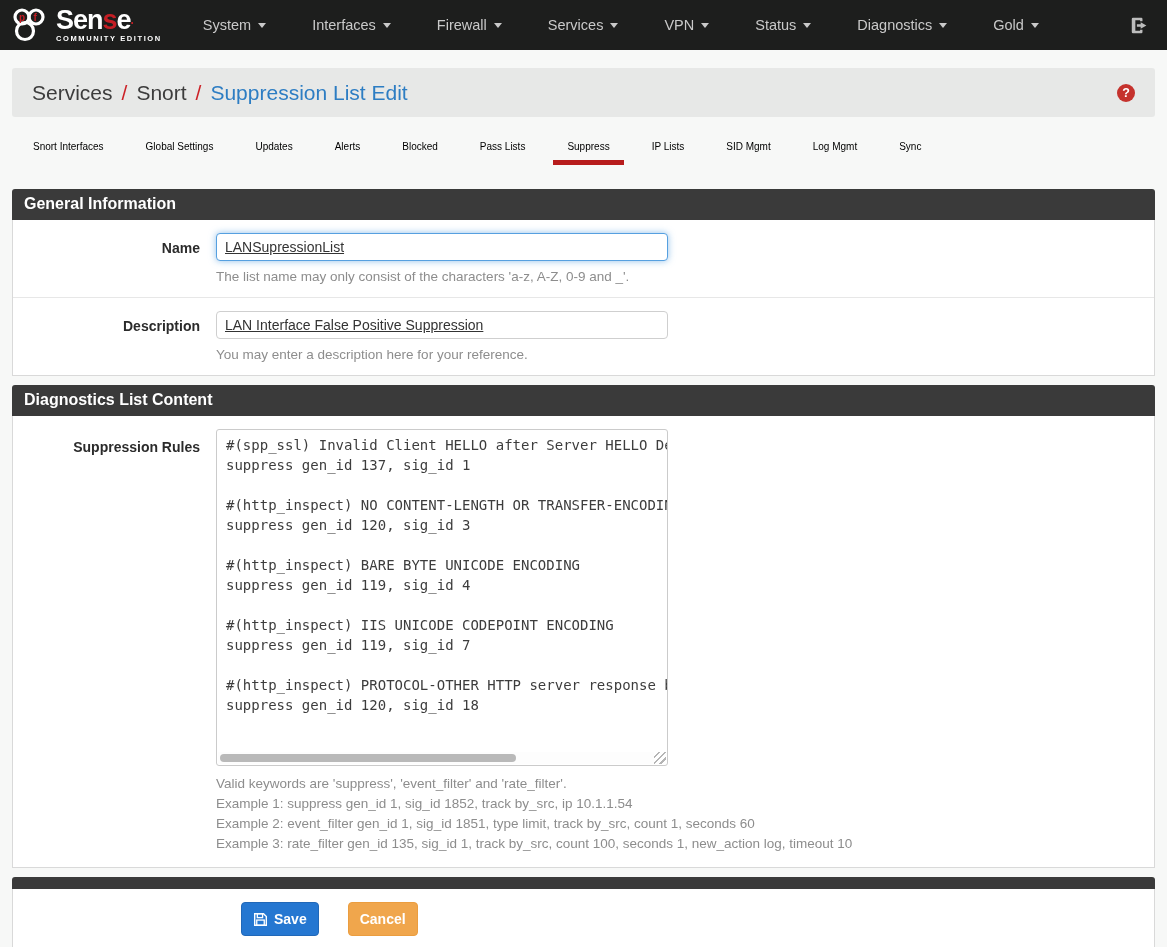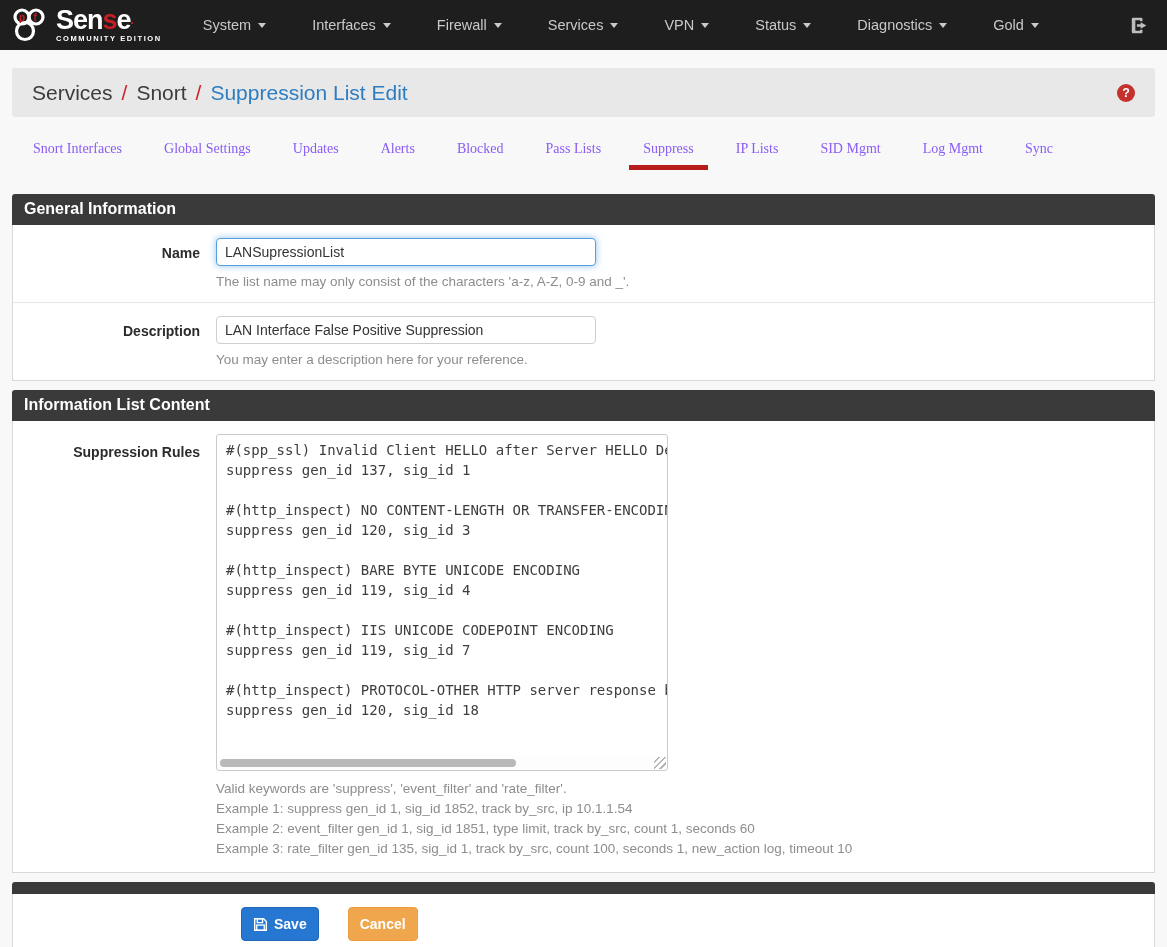--- a/index.html
+++ b/index.html
@@ -45,44 +45,43 @@
   .crumb-current { color: #2d7dc3; }
   .help-badge {
     margin-left: auto; width: 18px; height: 18px; border-radius: 50%; background: #c5322d;
     color: #fff; font-size: 12.5px; font-weight: bold; display: flex; align-items: center;
     justify-content: center; cursor: pointer;
   }
 
   
   .tabs { display: flex; gap: 42px; margin: 0 12px 24px 12px; padding: 24px 0 0 21px; }
   .tab {
-    color: #8b5cf6; font-size: 14px; text-decoration: none; padding: 0 0 13px 0; cursor: pointer;
+    color: #000000; font-size: 10px; text-decoration: none; padding: 0 0 13px 0; cursor: pointer;
     white-space: nowrap;
-    font-family: Liberation Serif, serif;
   }
   .tab.active { border-bottom: 5px solid #b71c1c; padding: 0 14px 8px 14px; margin: 0 -14px; }
 
   
   .panel { margin: 0 12px 9px 12px; }
   .panel-heading {
     background: #3a3a3a; color: #fff; font-weight: bold; font-size: 16px;
     padding: 6px 12px 7px 12px; border-radius: 3px 3px 0 0;
   }
   .panel-body { background: #fff; border: 1px solid #d9d9d9; border-top: none; }
   .form-row { display: flex; padding: 13px 0 13px 0; }
   .form-row + .form-row { border-top: 1px solid #e7e7e7; }
   .form-label {
     width: 203px; text-align: right; padding: 7px 16px 0 0; font-weight: bold;
     font-size: 14px; color: #2b2b2b; flex: none;
   }
   .form-field { flex: 1; }
   .text-input {
-    width: 380px; height: 28px; padding: 4px 8px; font-size: 14px; color: #333;
+    width: 452px; height: 28px; padding: 4px 8px; font-size: 14px; color: #333;
     font-family: "Liberation Sans", sans-serif;
-    border: 1px solid #cfcfcf; border-radius: 4px; background: #fff; outline: none;
+    border: 1px solid #cfcfcf; border-radius: 4px; background: #fff; outline: none; text-decoration: underline;
   }
   .text-input.focused { border-color: #56a0e0; box-shadow: 0 0 7px rgba(86,160,224,0.65); }
   .help-text { margin-top: 8px; color: #8d8d8d; font-size: 13.5px; }
   .help-block { margin-top: 8px; color: #8d8d8d; font-size: 13.5px; line-height: 20px; }
 
   
   .fake-textarea {
     width: 452px; height: 337px; border: 1px solid #cbcbcb; border-radius: 3px;
     background: #fff; position: relative; overflow: hidden; cursor: text;
   }
@@ -211,21 +210,21 @@
         <div class="form-label">Description</div>
         <div class="form-field">
           <input class="text-input" type="text" value="LAN Interface False Positive Suppression" style="">
           <div class="help-text">You may enter a description here for your reference.</div>
         </div>
       </div>
     </div>
   </section>
 
   <section class="panel">
-    <div class="panel-heading">Information List Content</div>
+    <div class="panel-heading">Diagnostics List Content</div>
     <div class="panel-body">
       <div class="form-row">
         <div class="form-label" style="padding-top:10px">Suppression Rules</div>
         <div class="form-field">
           <div class="fake-textarea">
             <div class="ta-content">#(spp_ssl) Invalid Client HELLO after Server HELLO Detected
 suppress gen_id 137, sig_id 1
 
 #(http_inspect) NO CONTENT-LENGTH OR TRANSFER-ENCODING IN HTTP RESPONSE
 suppress gen_id 120, sig_id 3

